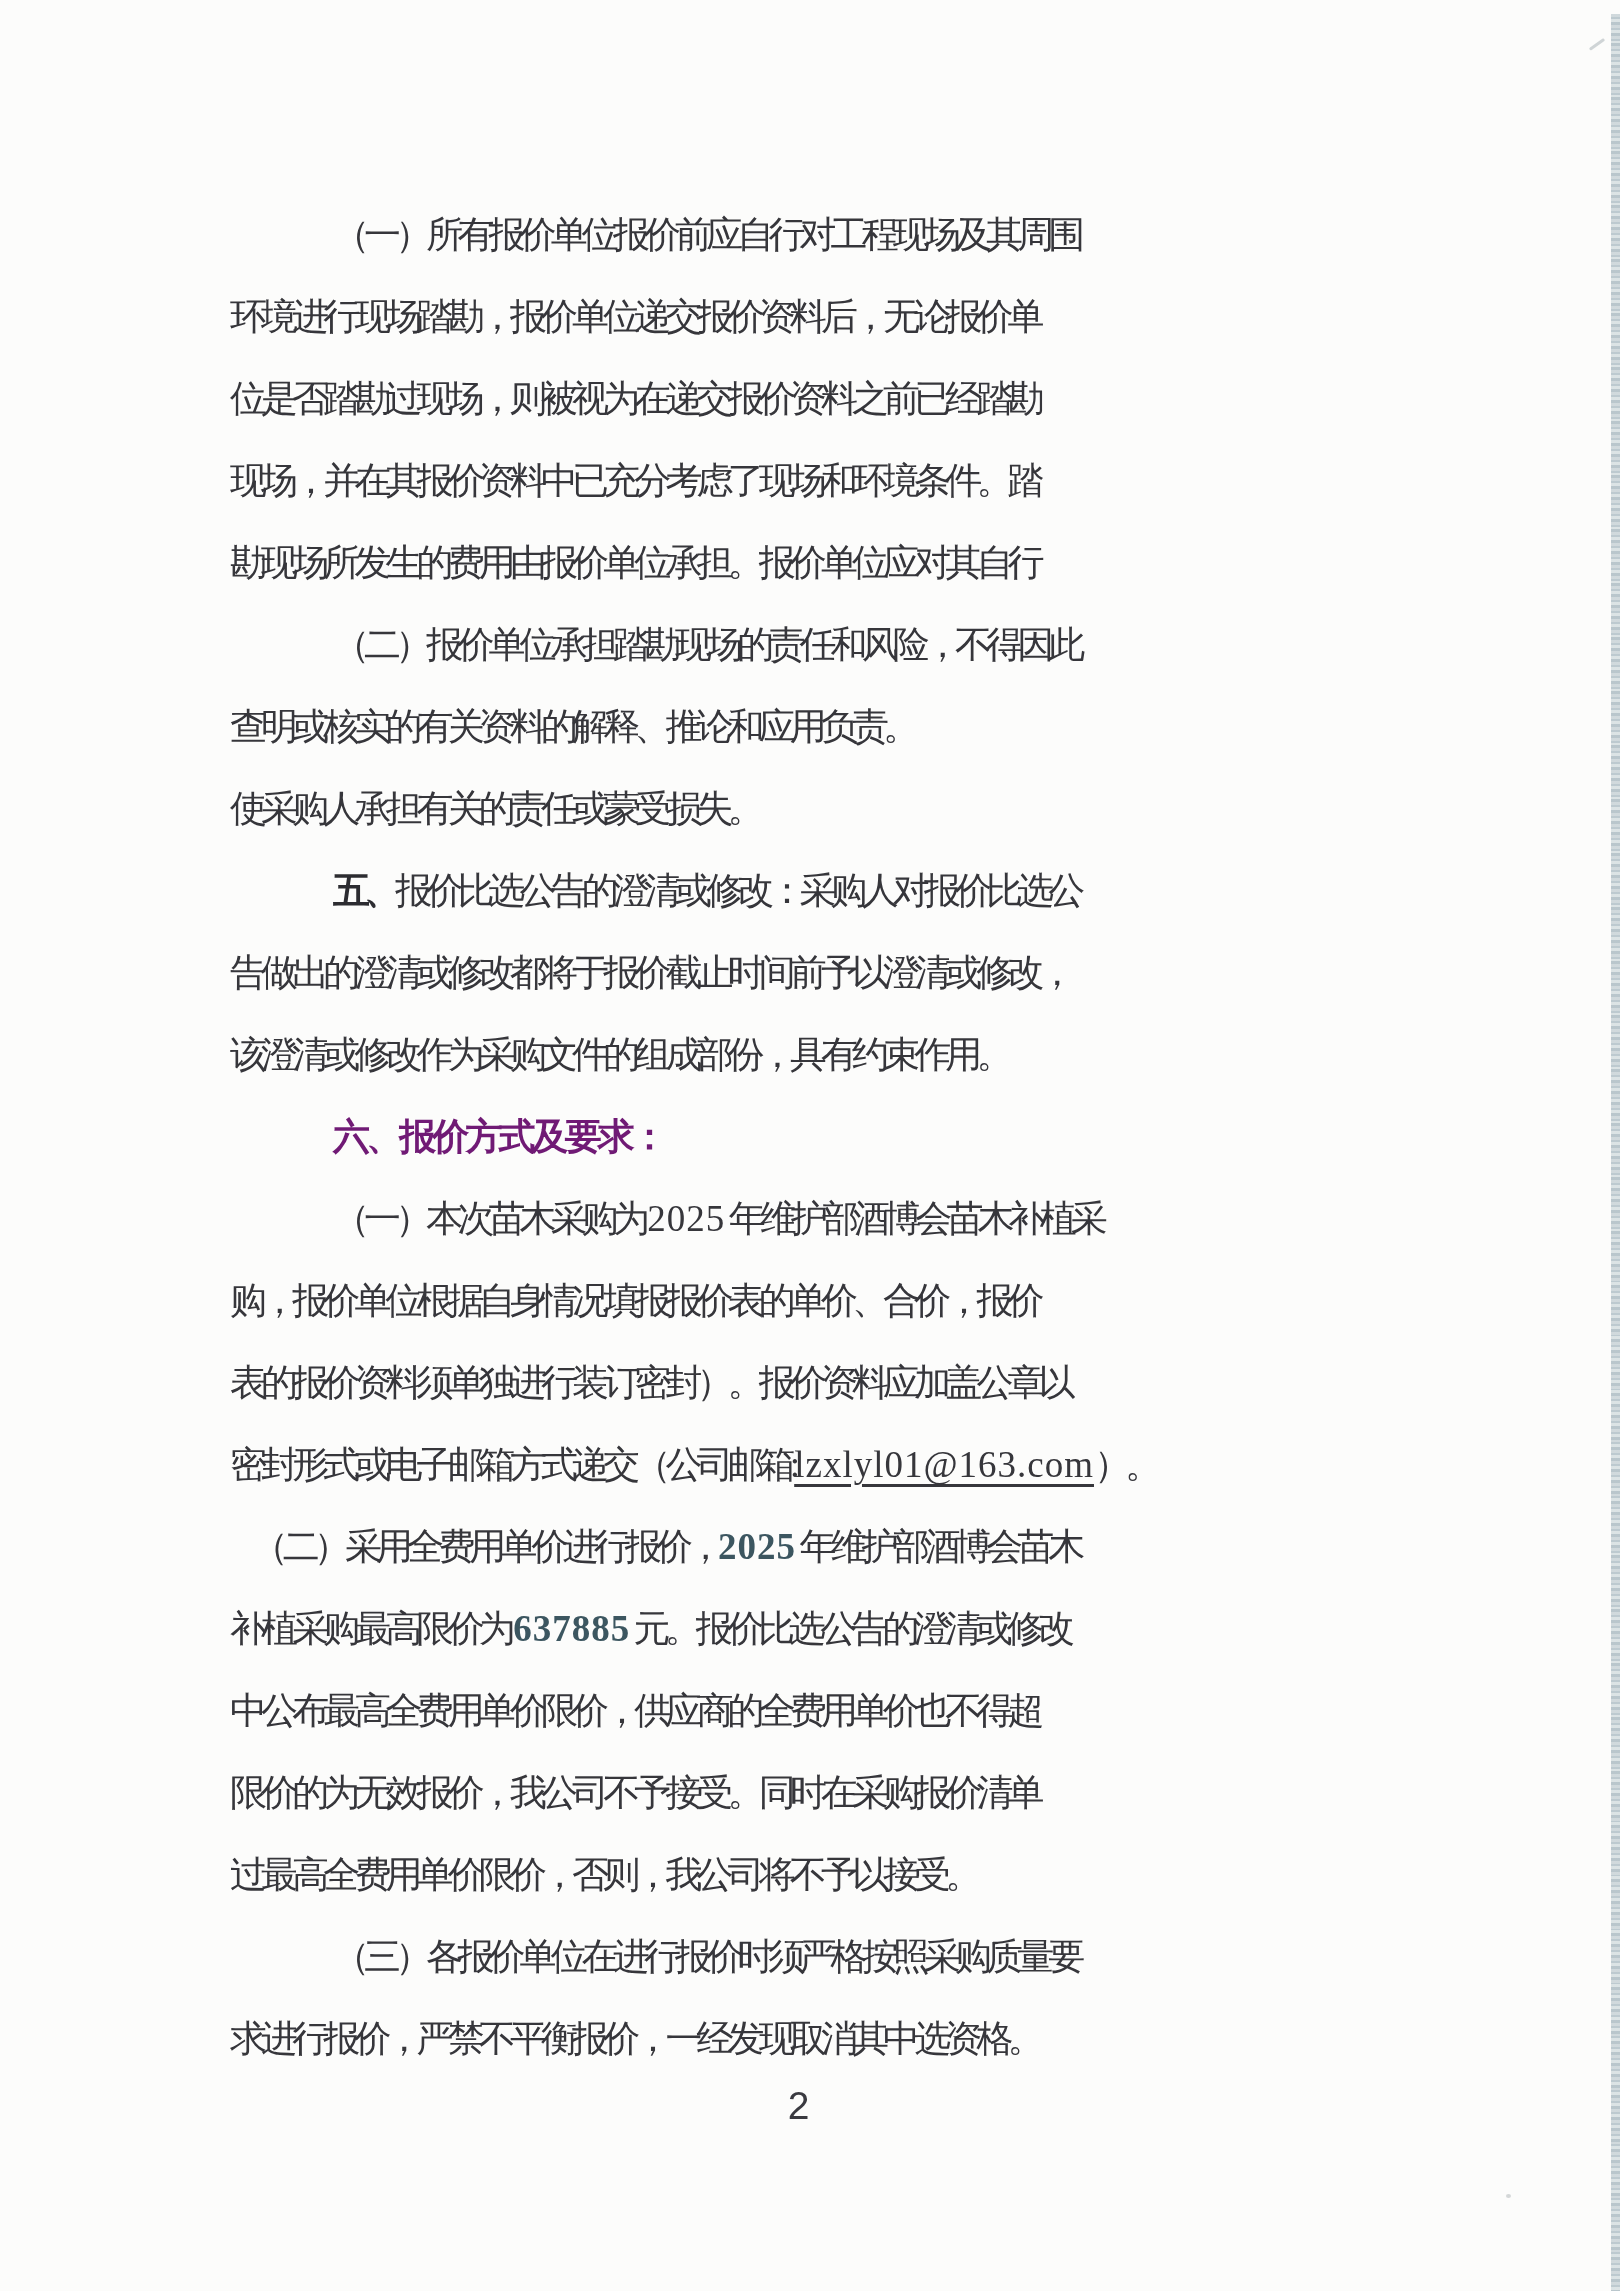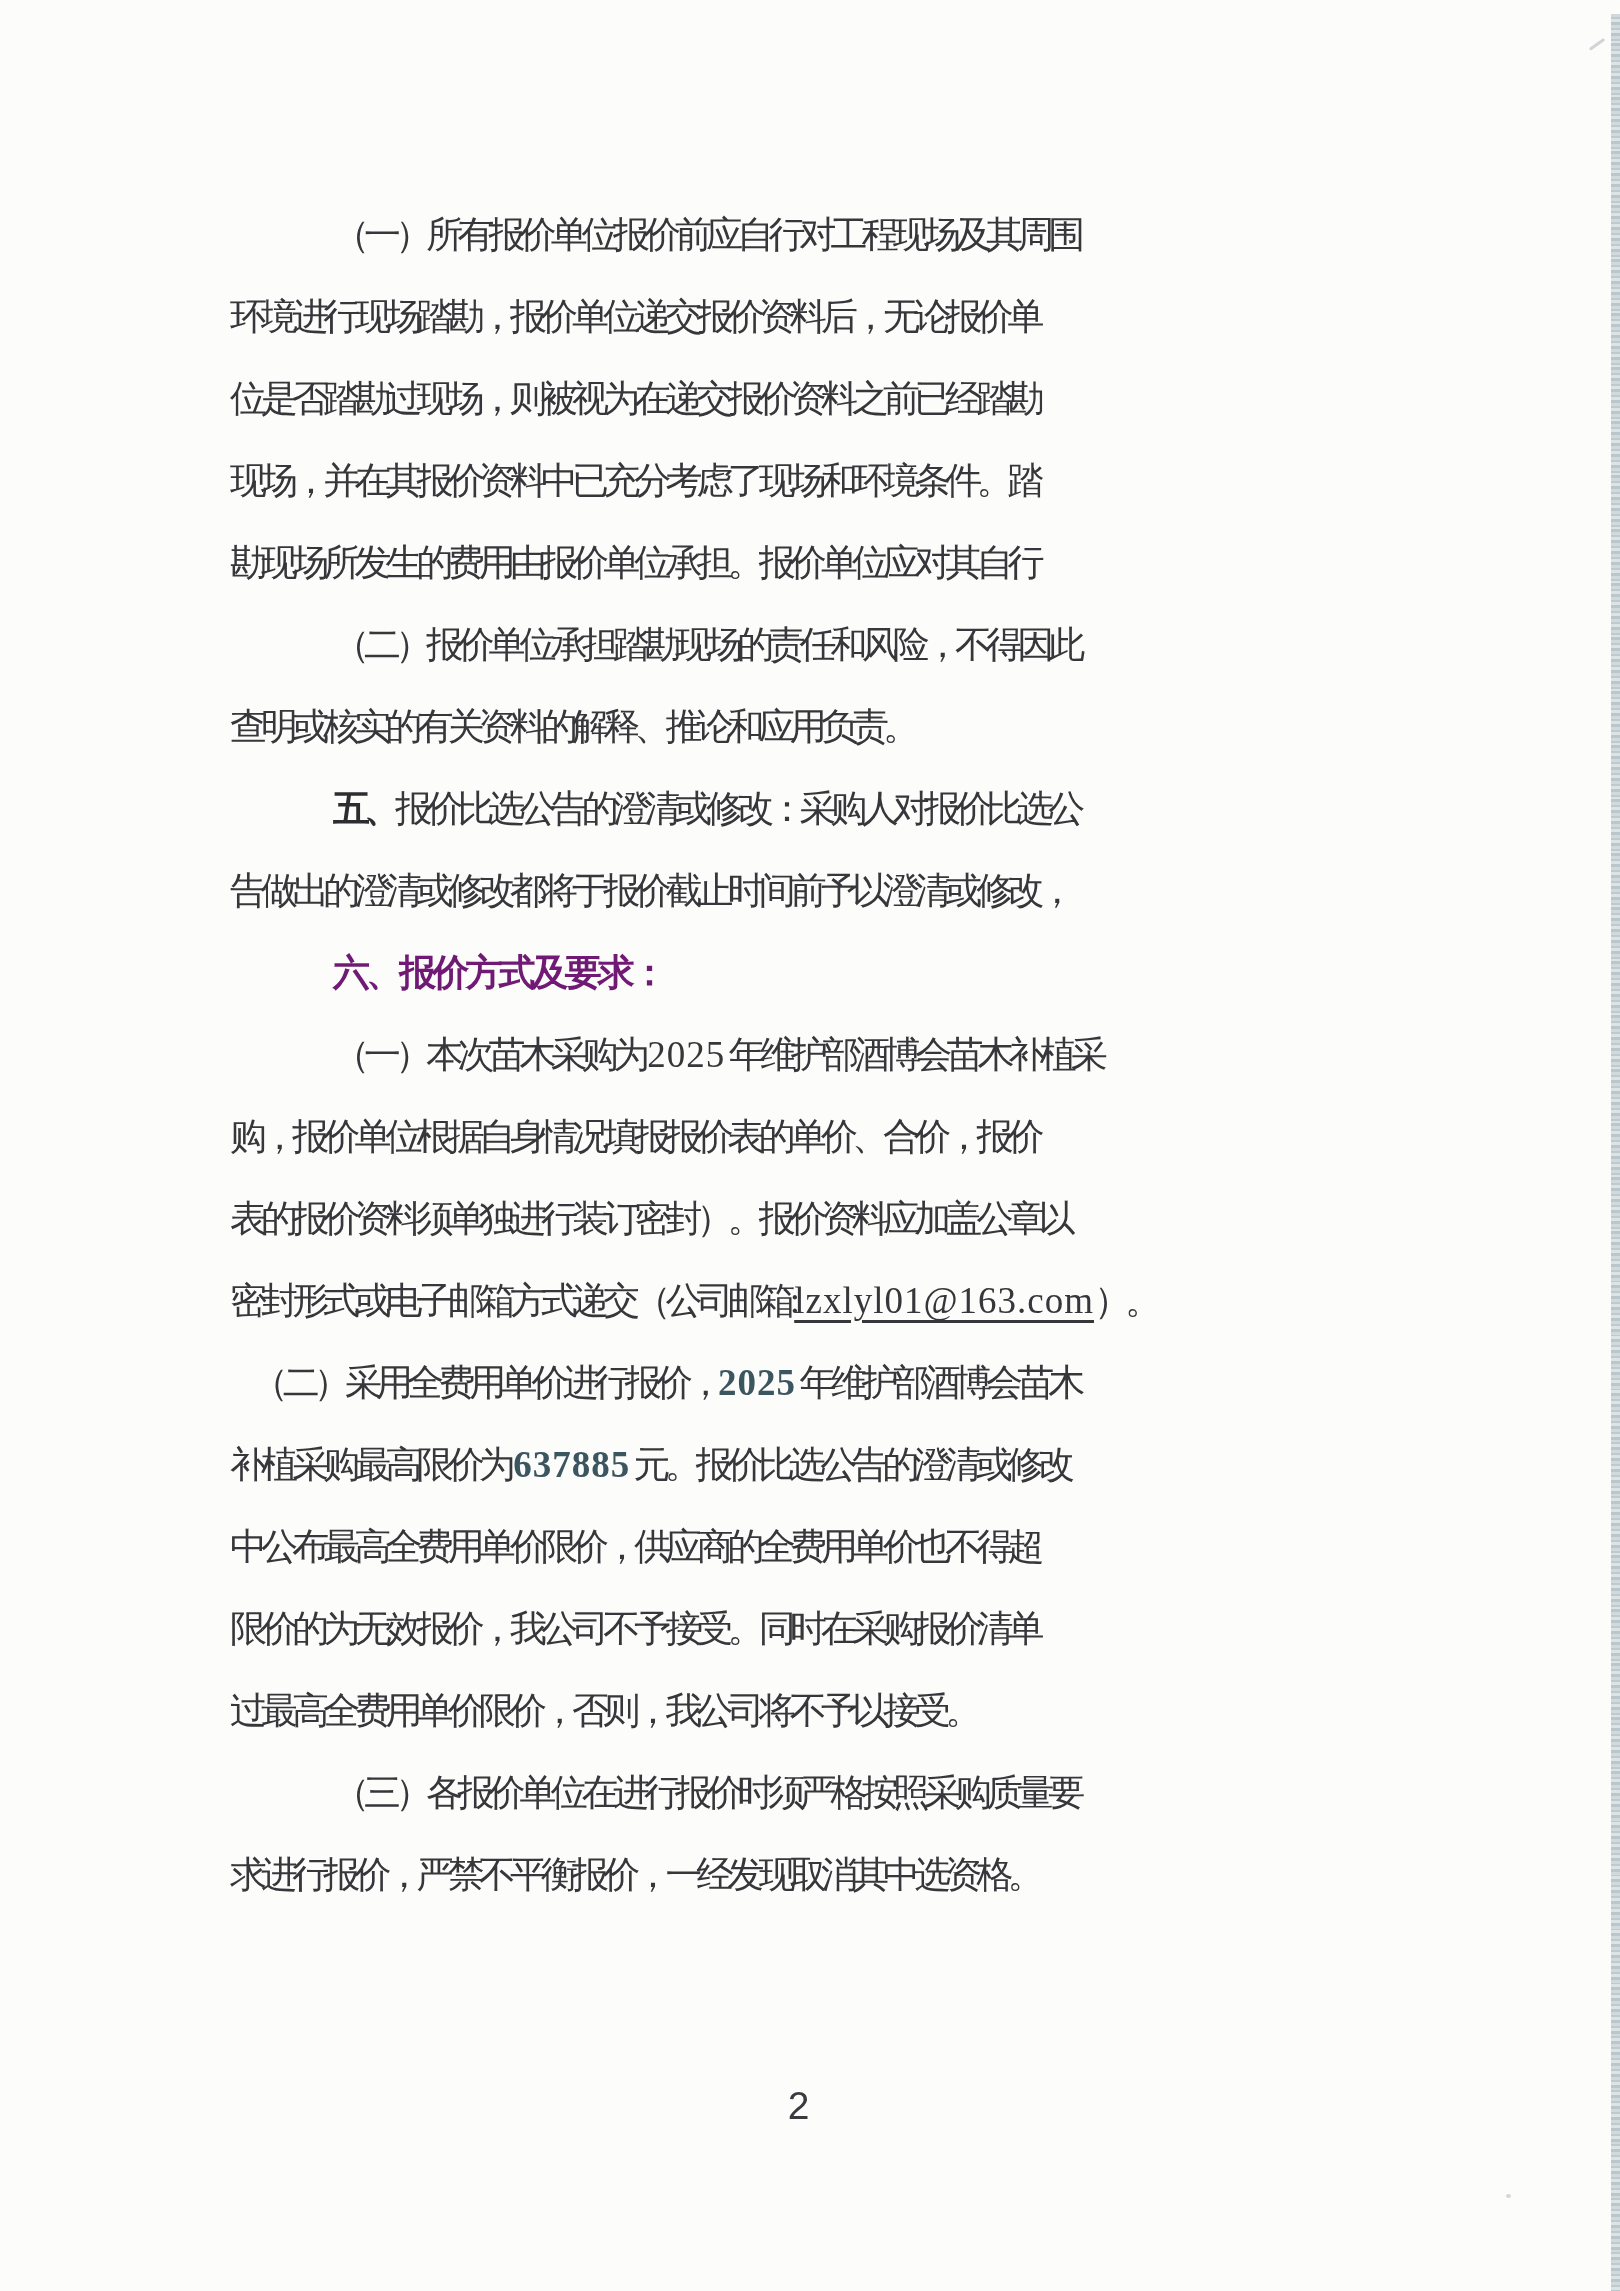--- a/index.html
+++ b/index.html
@@ -60,22 +60,24 @@
   <div class="speck"></div>
 
   <div class="doc">
     <div class="line ind"><span>（一）所有报价单位报价前应自行对工程现场及其周围</span></div>
     <div class="line"><span>环境进行现场踏勘，报价单位递交报价资料后，无论报价单</span></div>
     <div class="line"><span>位是否踏勘过现场，则被视为在递交报价资料之前已经踏勘</span></div>
     <div class="line"><span>现场，并在其报价资料中已充分考虑了现场和环境条件。踏</span></div>
     <div class="line"><span>勘现场所发生的费用由报价单位承担。报价单位应对其自行</span></div>
     <div class="line ind"><span>（二）报价单位承担踏勘现场的责任和风险，不得因此</span></div>
     <div class="line"><span>查明或核实的有关资料的解释、推论和应用负责。</span></div>
+    <div class="line"><span>使采购人承担有关的责任或蒙受损失。</span></div>
     <div class="line ind"><span class="lead">五、</span><span>报价比选公告的澄清或修改：采购人对报价比选公</span></div>
     <div class="line"><span>告做出的澄清或修改都将于报价截止时间前予以澄清或修改，</span></div>
+    <div class="line"><span>该澄清或修改作为采购文件的组成部份，具有约束作用。</span></div>
     <div class="line ind hd"><span>六、报价方式及要求：</span></div>
     <div class="line ind"><span>（一）本次苗木采购为 </span><span class="lat">2025</span><span> 年维护部酒博会苗木补植采</span></div>
     <div class="line"><span>购，报价单位根据自身情况填报报价表的单价、合价，报价</span></div>
     <div class="line"><span>表的报价资料须单独进行装订密封）。报价资料应加盖公章以</span></div>
     <div class="line"><span>密封形式或电子邮箱方式递交（公司邮箱:</span><span class="lat email">lzxlyl01@163.com</span><span>）。</span></div>
     <div class="line ind-sm"><span>（二）采用全费用单价进行报价，</span><span class="num-strong">2025</span><span> 年维护部酒博会苗木</span></div>
     <div class="line"><span>补植采购最高限价为 </span><span class="num-strong">637885</span><span> 元。报价比选公告的澄清或修改</span></div>
     <div class="line"><span>中公布最高全费用单价限价，供应商的全费用单价也不得超</span></div>
     <div class="line"><span>限价的为无效报价，我公司不予接受。同时在采购报价清单</span></div>
     <div class="line"><span>过最高全费用单价限价，否则，我公司将不予以接受。</span></div>

